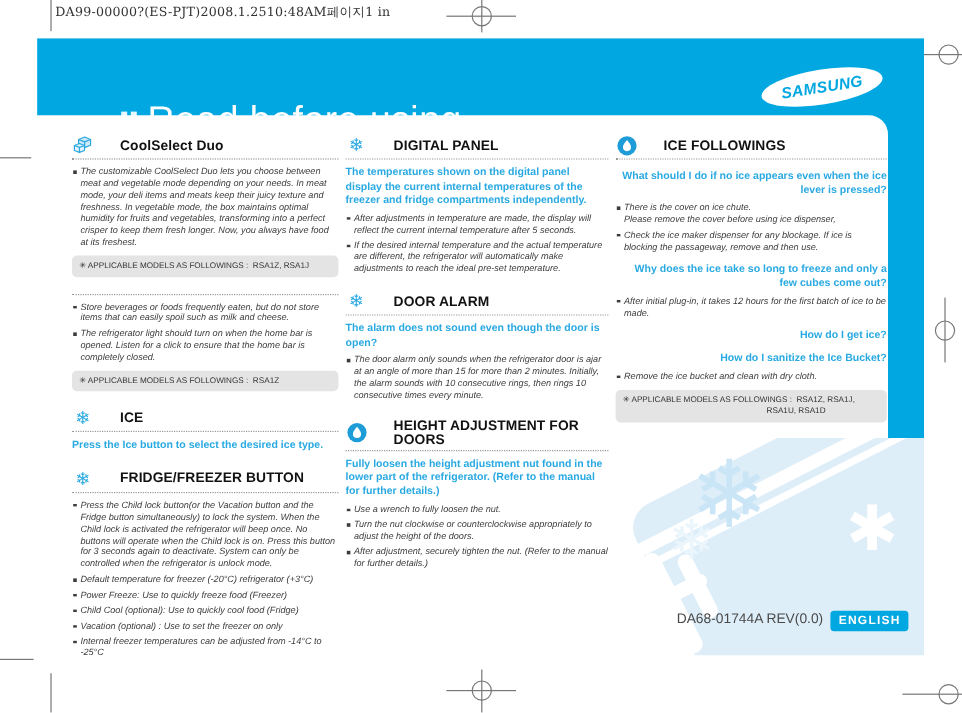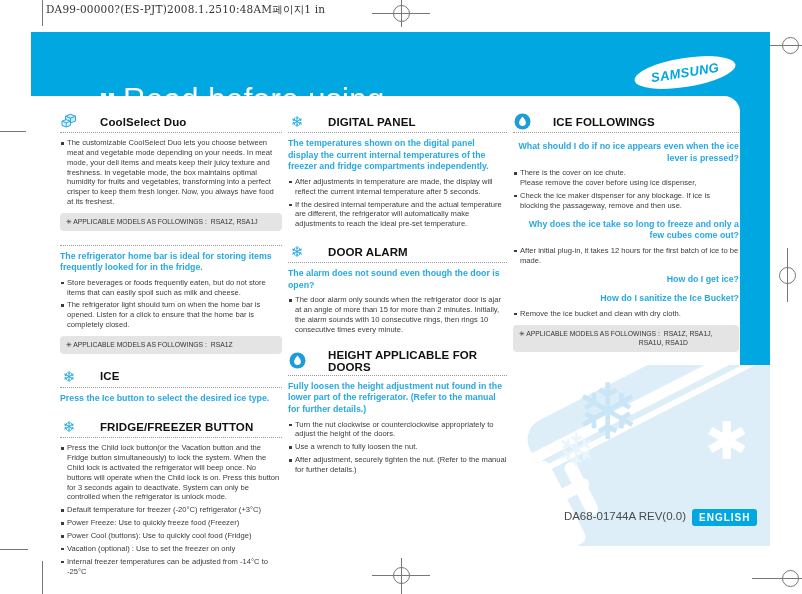--- a/index.html
+++ b/index.html
@@ -52,21 +52,21 @@
   .col0{left:60px;width:222px;} .col1{left:288px;width:219px;} .col2{left:513px;width:226px;}
   .section{margin-bottom:14px;}
   .sec-head{display:flex;align-items:center;gap:22px;margin-bottom:2px;}
   .sec-title{margin:0;font-size:11.5px;font-weight:bold;color:#111;letter-spacing:0.1px;}
   .icon{width:18px;height:17px;display:inline-flex;align-items:center;justify-content:center;flex:0 0 18px;}
   .icon-snowflake{color:var(--lead);font-size:15px;line-height:1;}
   .rule{border-bottom:1px dotted #9a9a9a;margin:2px 0 5px 0;}
   .lead{margin:0 0 4px 0;color:var(--lead);font-weight:bold;font-size:8.8px;line-height:1.32;}
   ul.bullets{margin:0 0 4px 0;padding:0;list-style:none;}
   ul.bullets li{position:relative;padding-left:7px;margin-bottom:3px;font-size:7.6px;line-height:1.3;
-        color:#3c3c3c;white-space:pre-line;}
+        color:#3c3c3c;white-space:pre-line;font-style:italic;}
   ul.bullets li::before{content:"";position:absolute;left:1px;top:4px;width:2.5px;height:2.5px;background:#3c3c3c;}
   .qa .lead{margin-top:8px;text-align:right;}
   .models{margin-top:6px;background:#e4e4e4;border-radius:4px;padding:4px 6px;
         font-size:6.8px;color:#333;line-height:1.4;}
   .models .cont{margin-left:56%;}
 </style>
 </head>
 <body>
 
 <div class="page">
@@ -140,21 +140,20 @@
           <h3 class="sec-title">CoolSelect Duo</h3>
         </div>
         <div class="rule"></div>
         <ul class="bullets">
           <li>The customizable CoolSelect Duo lets you choose between meat and vegetable mode depending on your needs. In meat mode, your deli items and meats keep their juicy texture and freshness. In vegetable mode, the box maintains optimal humidity for fruits and vegetables, transforming into a perfect crisper to keep them fresh longer. Now, you always have food at its freshest.</li>
         </ul>
         <div class="models"><span>✳ APPLICABLE MODELS AS FOLLOWINGS :</span>&nbsp; <span>RSA1Z, RSA1J</span></div>
       </section>
       <section class="section">
         <div class="rule"></div>
-        <p class="lead">The refrigerator home bar is ideal for storing items frequently looked for in the fridge.</p>
         <ul class="bullets">
           <li>Store beverages or foods frequently eaten, but do not store items that can easily spoil such as milk and cheese.</li>
           <li>The refrigerator light should turn on when the home bar is opened. Listen for a click to ensure that the home bar is completely closed.</li>
         </ul>
         <div class="models"><span>✳ APPLICABLE MODELS AS FOLLOWINGS :</span>&nbsp; <span>RSA1Z</span></div>
       </section>
       <section class="section">
         <div class="sec-head">
           <span class="icon icon-snowflake">❄</span>
           <h3 class="sec-title">ICE</h3>
@@ -165,21 +164,21 @@
       <section class="section">
         <div class="sec-head">
           <span class="icon icon-snowflake">❄</span>
           <h3 class="sec-title">FRIDGE/FREEZER BUTTON</h3>
         </div>
         <div class="rule"></div>
         <ul class="bullets">
           <li>Press the Child lock button(or the Vacation button and the Fridge button simultaneously) to lock the system. When the Child lock is activated the refrigerator will beep once. No buttons will operate when the Child lock is on. Press this button for 3 seconds again to deactivate. System can only be controlled when the refrigerator is unlock mode.</li>
           <li>Default temperature for freezer (-20°C) refrigerator (+3°C)</li>
           <li>Power Freeze: Use to quickly freeze food (Freezer)</li>
-          <li>Power Cool (buttons): Use to quickly cool food (Fridge)</li>
+          <li>Child Cool (optional): Use to quickly cool food (Fridge)</li>
           <li>Vacation (optional) : Use to set the freezer on only</li>
           <li>Internal freezer temperatures can be adjusted from -14°C to -25°C</li>
         </ul>
       </section>
     </div>
   <div class="col col1">
       <section class="section">
         <div class="sec-head">
           <span class="icon icon-snowflake">❄</span>
           <h3 class="sec-title">DIGITAL PANEL</h3>
@@ -203,27 +202,27 @@
         </ul>
       </section>
       <section class="section">
         <div class="sec-head">
           <span class="icon icon-drop">
             <svg width="17" height="17" viewBox="0 0 17 17">
               <circle cx="8.5" cy="8.5" r="8" fill="#1e9cd7"></circle>
               <path d="M8.5 3.6 C10.4 6 11.9 7.8 11.9 9.6 a3.4 3.4 0 0 1 -6.8 0 C5.1 7.8 6.6 6 8.5 3.6 Z" fill="#ffffff"></path>
             </svg>
           </span>
-          <h3 class="sec-title">HEIGHT APPLICABLE FOR DOORS</h3>
+          <h3 class="sec-title">HEIGHT ADJUSTMENT FOR DOORS</h3>
         </div>
         <div class="rule"></div>
         <p class="lead">Fully loosen the height adjustment nut found in the lower part of the refrigerator. (Refer to the manual for further details.)</p>
         <ul class="bullets">
+          <li>Use a wrench to fully loosen the nut.</li>
           <li>Turn the nut clockwise or counterclockwise appropriately to adjust the height of the doors.</li>
-          <li>Use a wrench to fully loosen the nut.</li>
           <li>After adjustment, securely tighten the nut. (Refer to the manual for further details.)</li>
         </ul>
       </section>
     </div>
   <div class="col col2">
       <section class="section">
         <div class="sec-head">
           <span class="icon icon-drop">
             <svg width="17" height="17" viewBox="0 0 17 17">
               <circle cx="8.5" cy="8.5" r="8" fill="#1e9cd7"></circle>

